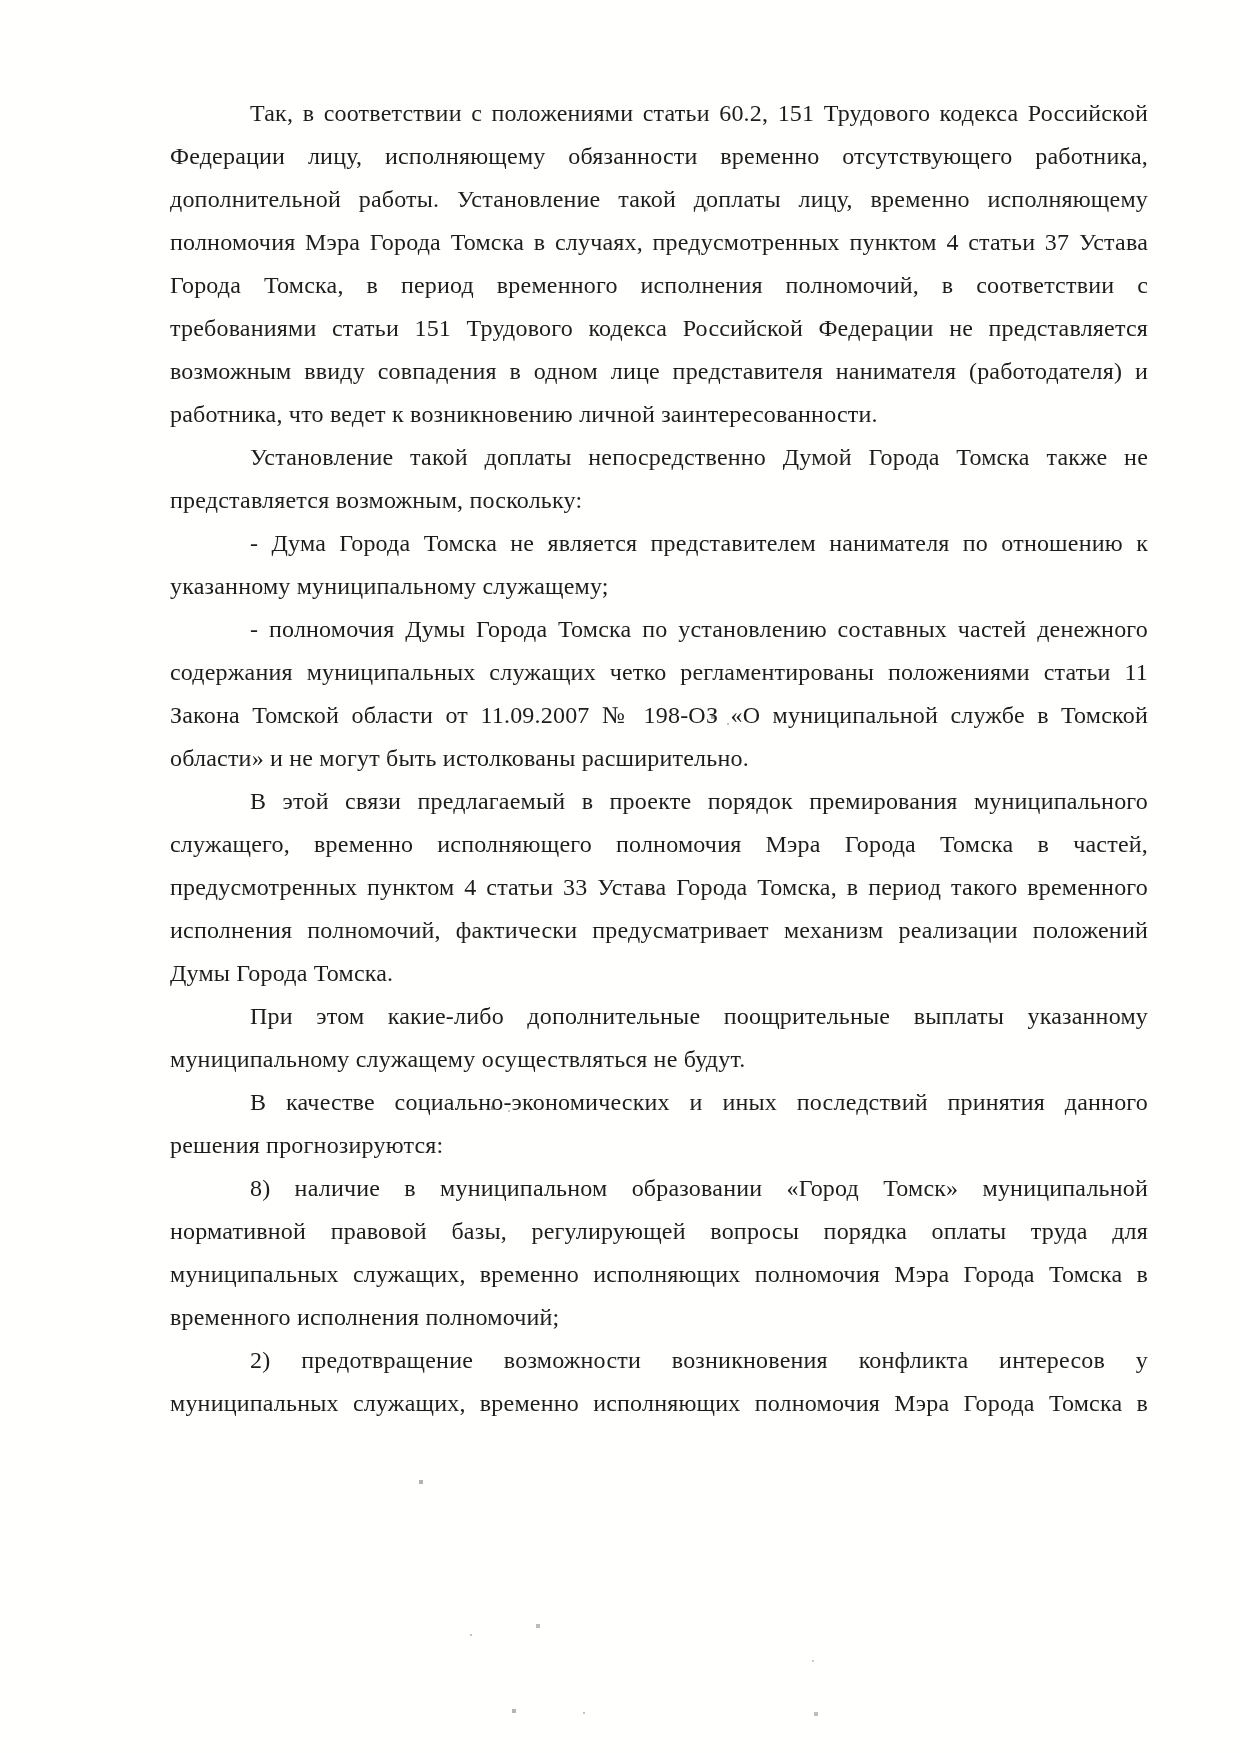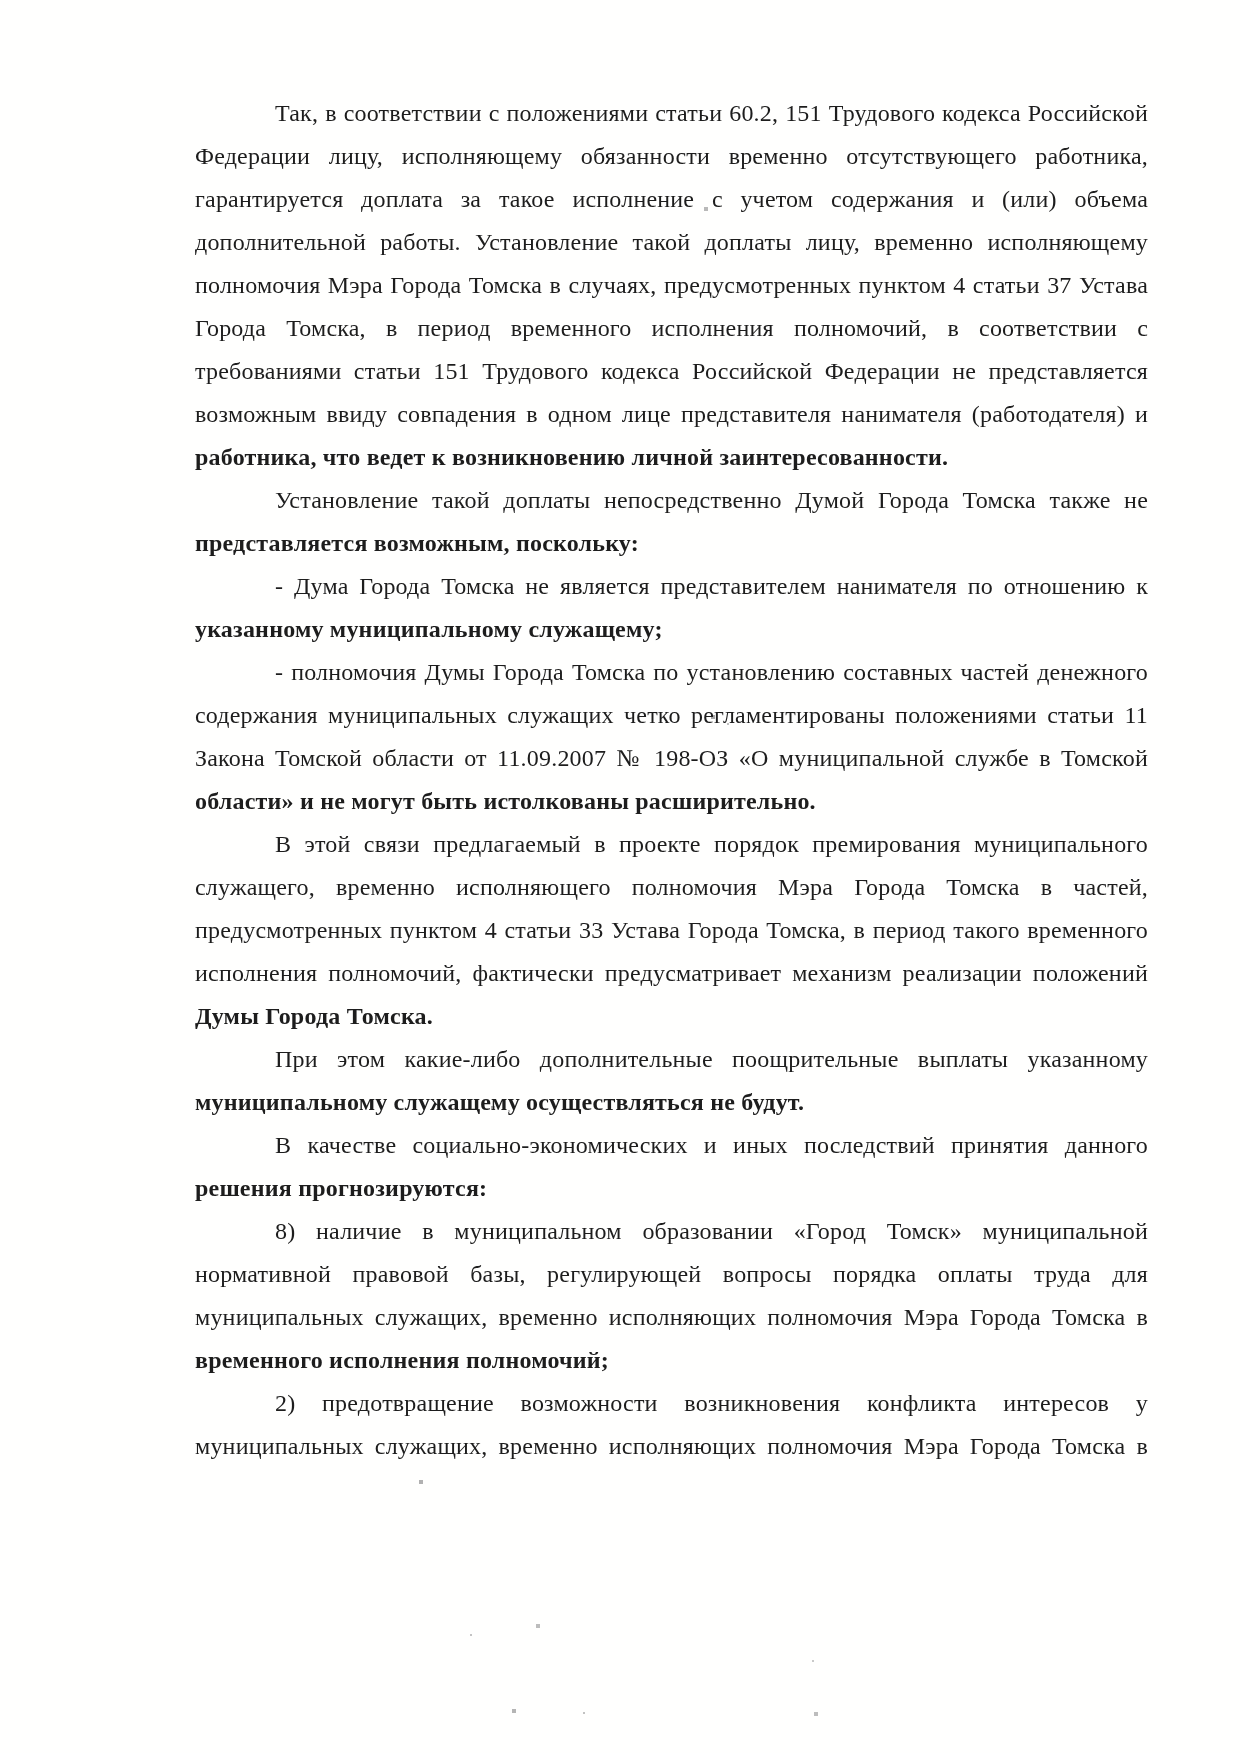--- a/index.html
+++ b/index.html
@@ -28,23 +28,22 @@
     line-height: 43px;
     color: #1d1d1d;
     letter-spacing: 0.2px;
   }
   .para { margin: 0; }
   .para .ln:first-child { text-indent: 80px; }
   .ln {
     text-align: justify;
     text-align-last: justify;
     white-space: normal;
-    margin-left: 25px;
   }
-  .ln.final { text-align-last: left; font-weight: bold; }
+  .ln.final { text-align-last: left; }
   
   .scan-noise {
     position: absolute;
     left: 0; top: 0;
     width: 2px; height: 2px;
     background: transparent;
     box-shadow:
       705px 208px 0 1px #b9b9b9,
       712px 716px 0 1px #a8a8a8,
       727px 723px 0 0 #c0c0c0,
@@ -61,21 +60,20 @@
 </style>
 </head>
 <body>
 
 <main class="sheet">
   <div class="scan-noise"></div>
   <section class="doc-body" style="color: rgb(29, 29, 29);">
       <div class="para">
         <div class="ln">Так, в соответствии с положениями статьи 60.2, 151 Трудового кодекса Российской</div>
         <div class="ln">Федерации лицу, исполняющему обязанности временно отсутствующего работника,</div>
-        <div class="ln">гарантируется доплата за такое исполнение с учетом содержания и (или) объема</div>
         <div class="ln">дополнительной работы. Установление такой доплаты лицу, временно исполняющему</div>
         <div class="ln">полномочия Мэра Города Томска в случаях, предусмотренных пунктом 4 статьи 37 Устава</div>
         <div class="ln">Города Томска, в период временного исполнения полномочий, в соответствии с</div>
         <div class="ln">требованиями статьи 151 Трудового кодекса Российской Федерации не представляется</div>
         <div class="ln">возможным ввиду совпадения в одном лице представителя нанимателя (работодателя) и</div>
         <div class="ln final">работника, что ведет к возникновению личной заинтересованности.</div>
       </div>
       <div class="para">
         <div class="ln">Установление такой доплаты непосредственно Думой Города Томска также не</div>
         <div class="ln final">представляется возможным, поскольку:</div>

